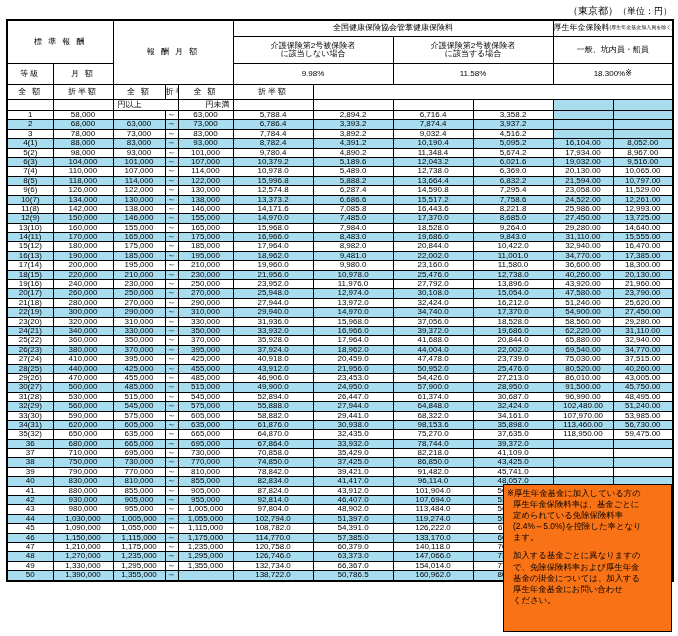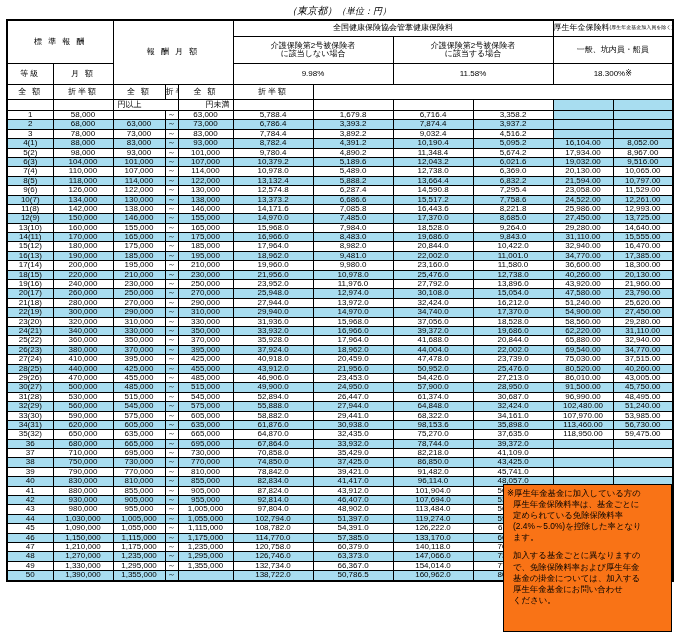--- a/index.html
+++ b/index.html
@@ -4,21 +4,21 @@
 <style>
   html,body{margin:0;padding:0;}
   body{
     width:678px;height:636px;
     background:#ffffff;
     font-family:"Liberation Sans","DejaVu Sans",sans-serif;
     font-size:8px;color:#000;
     overflow:hidden;
   }
   .page{position:relative;width:678px;height:636px;box-sizing:border-box;padding:3px 6px 0 6px;}
-  .toprow{display:flex;justify-content:center;align-items:flex-end;font-size:10px;height:16px;line-height:16px;font-style:italic;}
+  .toprow{display:flex;justify-content:flex-end;align-items:flex-end;font-size:10px;height:16px;line-height:16px;}
   .toprow .unit{font-size:9px;}
 
   table.grid{border-collapse:collapse;table-layout:fixed;width:666px;}
   table.grid td,table.grid th{
     border:1px solid #000;
     padding:0;
     font-weight:normal;
     font-size:8px;
     line-height:1.05;
     text-align:center;
@@ -141,21 +141,21 @@
     </thead>
 
     <tbody id="tbody">
         <tr>
           <td class="gr">1</td>
           <td class="num">58,000</td>
           <td class="rng-lo"></td>
           <td class="tilde">～</td>
           <td class="rng-hi">63,000</td>
           <td class="num">5,788.4</td>
-          <td class="num">1,679.8</td>
+          <td class="num">2,894.2</td>
           <td class="num">6,716.4</td>
           <td class="num">3,358.2</td>
           <td class="num blank"></td>
           <td class="num blank"></td>
         </tr>
         <tr class="alt">
           <td class="gr">2</td>
           <td class="num">68,000</td>
           <td class="rng-lo">63,000</td>
           <td class="tilde">～</td>
@@ -231,21 +231,21 @@
           <td class="num">6,369.0</td>
           <td class="num">20,130.00</td>
           <td class="num">10,065.00</td>
         </tr>
         <tr class="alt">
           <td class="gr">8(5)</td>
           <td class="num">118,000</td>
           <td class="rng-lo">114,000</td>
           <td class="tilde">～</td>
           <td class="rng-hi">122,000</td>
-          <td class="num">13,132.4</td>
+          <td class="num">15,996.8</td>
           <td class="num">5,888.2</td>
           <td class="num">13,664.4</td>
           <td class="num">6,832.2</td>
           <td class="num">21,594.00</td>
           <td class="num">10,797.00</td>
         </tr>
         <tr>
           <td class="gr">9(6)</td>
           <td class="num">126,000</td>
           <td class="rng-lo">122,000</td>

